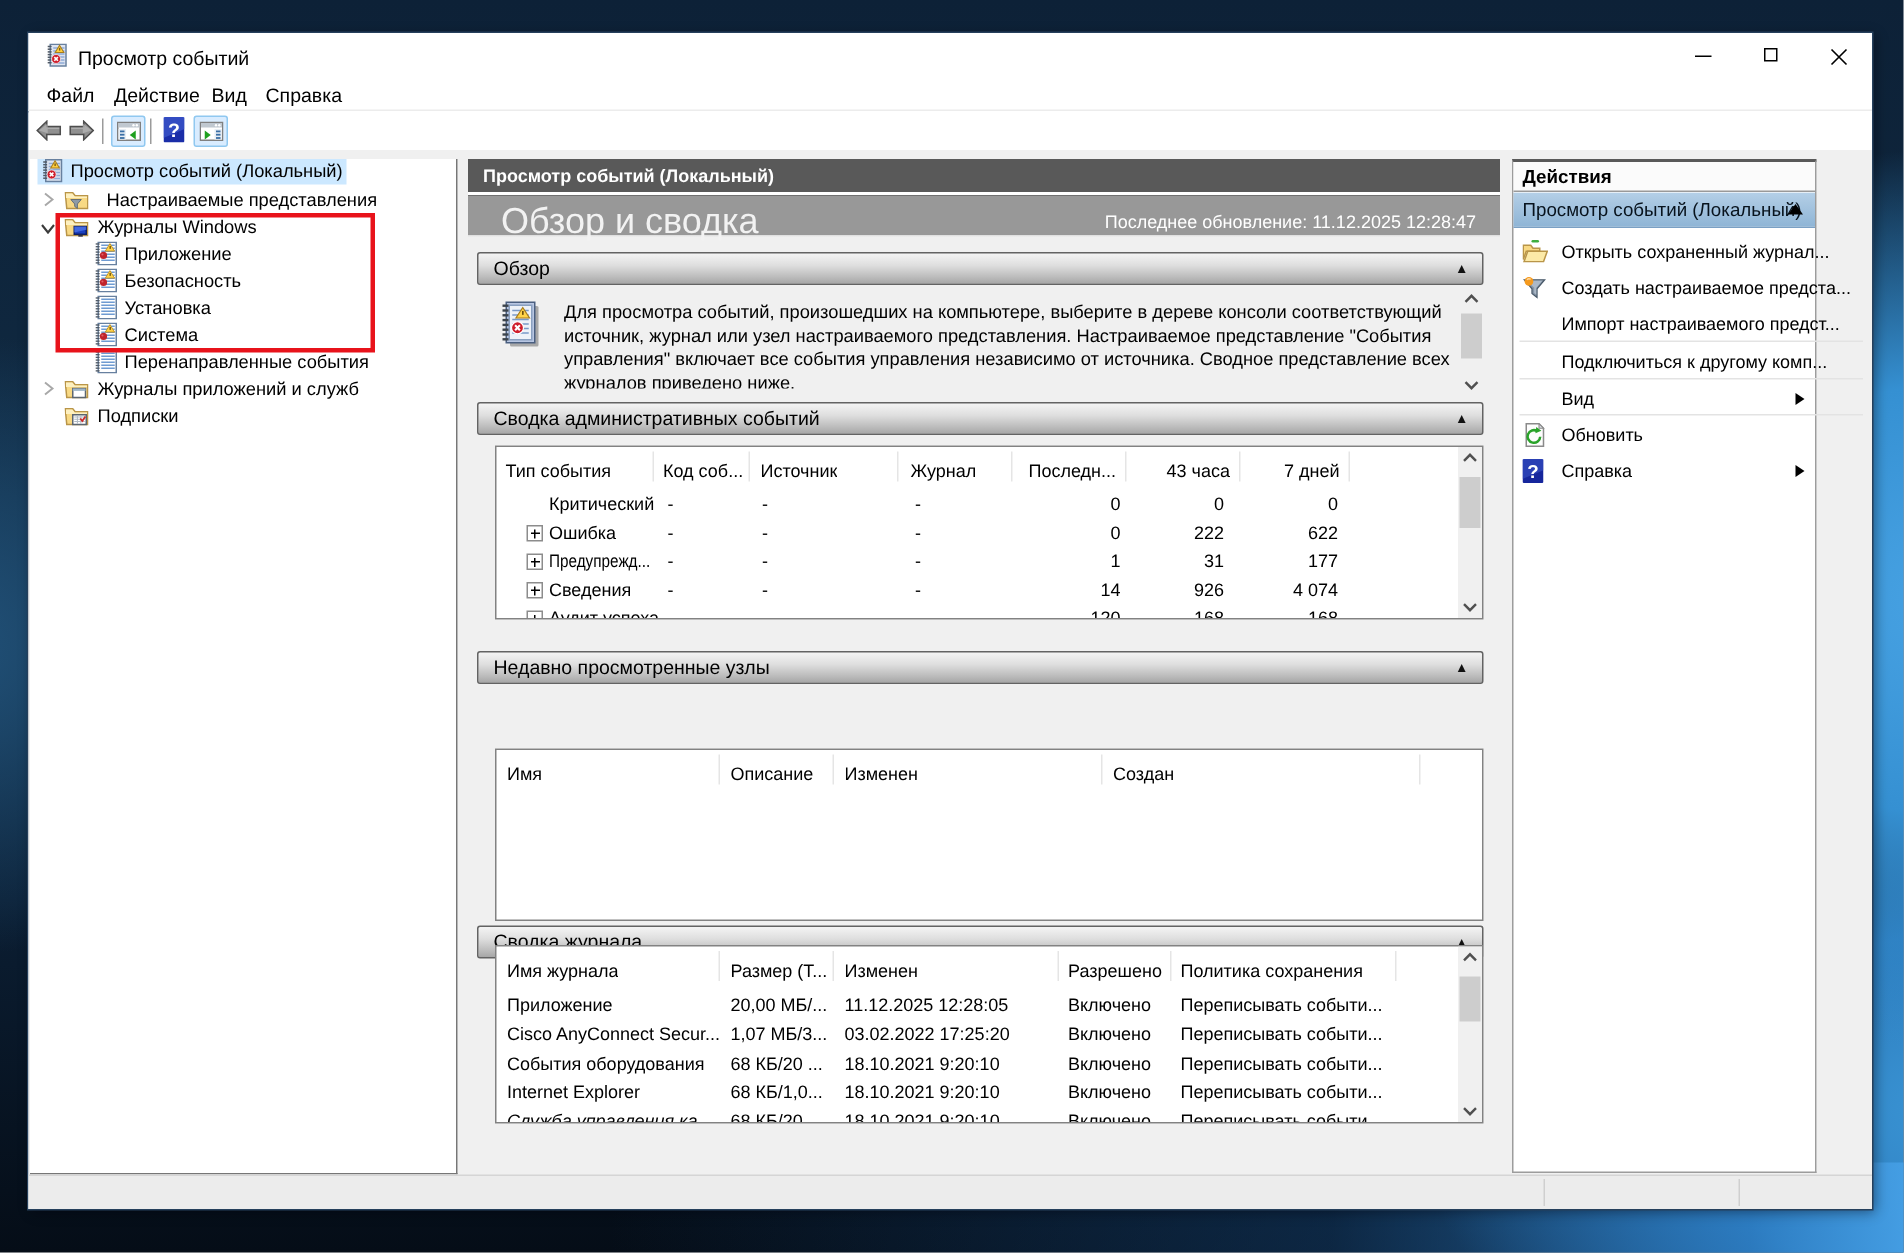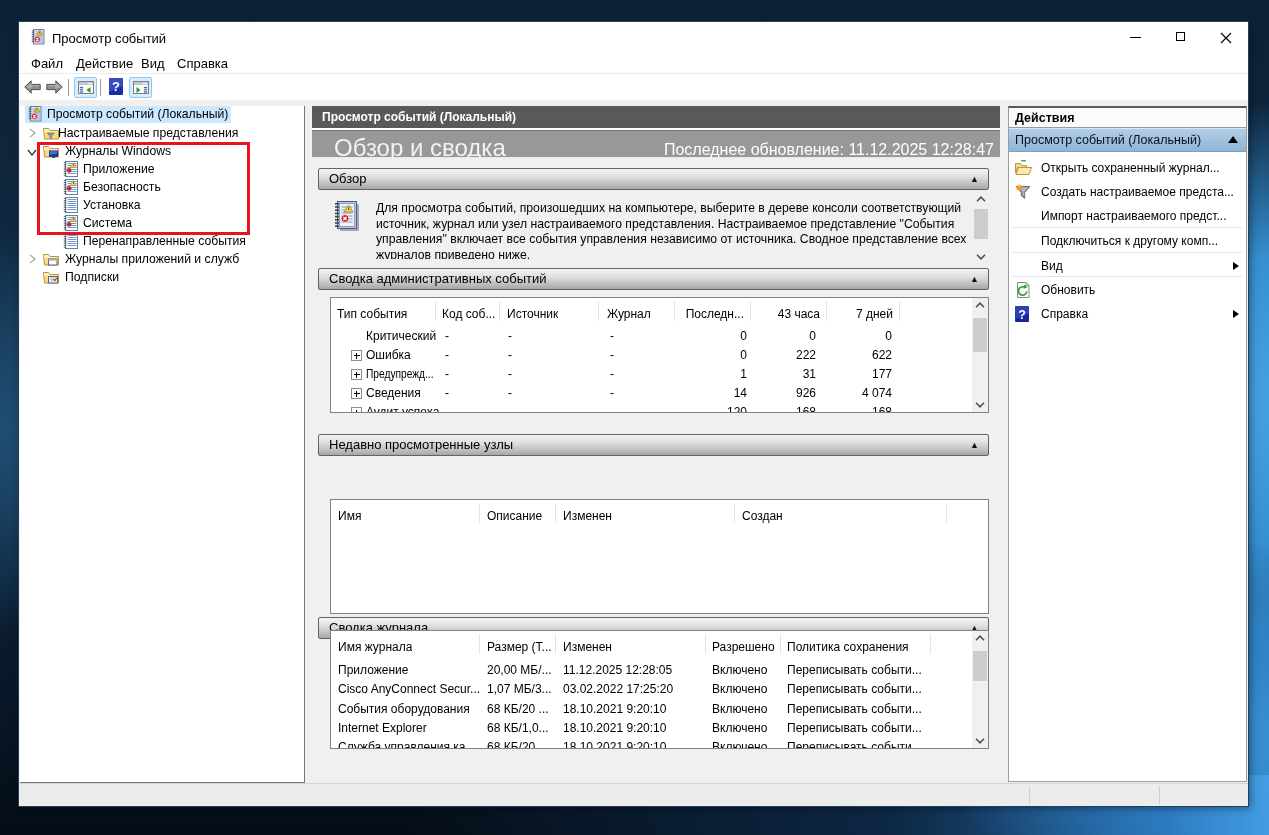--- a/index.html
+++ b/index.html
@@ -52,21 +52,21 @@
   .tr { position:absolute; height:19px; line-height:19px; white-space:nowrap; }
   .num { position:absolute; text-align:right; }
   .plusbox { position:absolute; left:20px; top:4px; width:11px; height:11px; border:1px solid #8c8c8c; background:#fff; }
   .plusbox::before { content:""; position:absolute; left:1.5px; top:4px; width:6px; height:1px; background:#000; }
   .plusbox::after { content:""; position:absolute; left:4px; top:1.5px; width:1px; height:6px; background:#000; }
   
   .sb { position:absolute; width:16px; background:#f0f0f0; }
   .sb .thumb { position:absolute; left:1px; width:14px; background:#cdcdcd; }
   .sb svg { position:absolute; left:2px; }
   
-  #right { position:absolute; left:989px; top:6px; width:239px; height:676px; background:#fff; border:1px solid #9c9c9c; border-top:2px solid #595959; }
+  #right { position:absolute; left:989px; top:6px; width:203px; height:676px; background:#fff; border:1px solid #9c9c9c; border-top:2px solid #595959; }
   #r-head { position:absolute; left:0; top:0; width:100%; height:20px; background:#fbfbfb; font-weight:bold; font-size:12.5px; line-height:20px; padding-left:6px; border-bottom:1px solid #999;}
   #r-blue { position:absolute; left:0; top:20px; width:100%; height:24px; background:linear-gradient(#ffffff 0px, #b3cfe7 1px, #a9c7e1 30%, #8fb5d6 100%); font-size:12.5px; line-height:24px; padding-left:6px; color:#08131d; border-bottom:1px solid #7aa0c4; }
   .arow { position:absolute; left:0; width:100%; height:24px; font-size:12px; line-height:24px; }
   .arow .ic { position:absolute; left:6px; top:4px; }
   .arow .tx { position:absolute; left:32px; top:0; white-space:nowrap; }
   .asep { position:absolute; left:4px; width:229px; height:1px; background:#e3e3e3; }
   .tri-r { position:absolute; right:7px; top:8px; width:0; height:0; border-left:6px solid #000; border-top:4.5px solid transparent; border-bottom:4.5px solid transparent; }
   
   #status { position:absolute; left:0; top:683px; width:1229px; height:23px; background:#ececec; border-top:1px solid #d5d5d5; }
   .ssep { position:absolute; top:2px; width:1px; height:18px; background:#cfcfcf; }
@@ -177,21 +177,21 @@
       </div>
       <div class="trow" style="top:18px;">
         <svg class="abs" style="left:8px;top:4px;" width="9" height="10" viewBox="0 0 9 10">
             <path d="M2 1 L7 5 L2 9" fill="none" stroke="#a8a8a8" stroke-width="1.3"></path>
           </svg>
         <svg class="abs" style="left:23px;top:1px;" width="16" height="16" viewBox="0 0 16 16">
             <path d="M0.5 3.5 h5 l1.6 2 h8.4 v8.5 h-14 Z" fill="#f8d984" stroke="#b99548"></path>
             <path d="M1 4 h4.2 l1.6 2 h8.2 v1 h-14 Z" fill="#fdf0c0"></path>
             <path d="M4.2 8 h7 l-2.6 3 v3 l-1.8 -1.4 v-1.6 Z" fill="#8e9aa6" stroke="#5c6670" stroke-width="0.6"></path>
           </svg>
-        <span class="abs" style="left:38px;">Настраиваемые представления</span>
+        <span class="abs" style="left:51px;">Настраиваемые представления</span>
       </div>
       <div class="trow" style="top:36px;">
         <svg class="abs" style="left:7px;top:6px;" width="10" height="9" viewBox="0 0 10 9">
             <path d="M1 2 L5 7 L9 2" fill="none" stroke="#3c3c3c" stroke-width="1.4"></path>
           </svg>
         <svg class="abs" style="left:23px;top:1px;" width="16" height="16" viewBox="0 0 16 16">
             <path d="M0.5 3.5 h5 l1.6 2 h8.4 v8.5 h-14 Z" fill="#f8d984" stroke="#b99548"></path>
             <path d="M1 4 h4.2 l1.6 2 h8.2 v1 h-14 Z" fill="#fdf0c0"></path>
             <rect x="6.5" y="8" width="8" height="5.2" fill="#1a3fbf" stroke="#0c1e66"></rect>
             <path d="M6.5 8 h8 v2.2 l-8 1.8 Z" fill="#4d74e8" opacity="0.8"></path>
@@ -327,21 +327,21 @@
             <path d="M10.5 10 l1.4 1.7 2-3" stroke="#d02828" stroke-width="1.1" fill="none"></path>
           </svg>
         <span class="abs" style="left:45px;">Подписки</span>
       </div>
       <div id="redbox"></div>
     </div>
     <div id="center">
       <div id="c-dark">Просмотр событий (Локальный)</div>
       <div id="c-grad">
         <span class="abs" style="left:22px;top:6px;font-size:24px;">Обзор и сводка</span>
-        <span class="abs" style="right:6px;top:13px;font-size:16px;color:#fff;">Последнее обновление: 11.12.2025 12:28:47</span>
+        <span class="abs" style="right:16px;top:13px;font-size:12px;color:#fff;">Последнее обновление: 11.12.2025 12:28:47</span>
       </div>
       <div class="shead" style="top:62px;">Обзор<span class="col">▲</span></div>
       <div class="abs" style="left:6px;top:85px;width:652px;height:68px;overflow:hidden;">
         <svg class="abs" style="left:14px;top:9px;" width="30" height="34" viewBox="0 0 30 34">
             <rect x="8" y="4" width="19" height="27" fill="#222" opacity="0.35" rx="1"></rect>
             <rect x="5.5" y="1.5" width="19" height="27" fill="#b8c6e2" stroke="#4a5f80"></rect>
             <rect x="7.5" y="3.5" width="15" height="23" fill="#eef2f8" stroke="#8aa0c0"></rect>
             <g stroke="#7a9ac8" stroke-width="1">
               <path d="M9.5 7 h11 M9.5 10 h11 M9.5 13 h11 M9.5 16 h11 M9.5 19 h11 M9.5 22 h11"></path>
             </g>
@@ -488,21 +488,21 @@
             <span class="abs" style="left:456px;">Переписывать событи...</span>
           </div>
         <div class="tr" style="top:88px;">
             <span class="abs" style="left:7px;">Internet Explorer</span>
             <span class="abs" style="left:156px;">68 КБ/1,0...</span>
             <span class="abs" style="left:232px;">18.10.2021 9:20:10</span>
             <span class="abs" style="left:381px;">Включено</span>
             <span class="abs" style="left:456px;">Переписывать событи...</span>
           </div>
         <div class="tr" style="top:107px;">
-            <span class="abs" style="left:7px;">Служба управления ка...</span>
+            <span class="abs" style="left:7px;font-style:italic;">Служба управления ка...</span>
             <span class="abs" style="left:156px;">68 КБ/20...</span>
             <span class="abs" style="left:232px;">18.10.2021 9:20:10</span>
             <span class="abs" style="left:381px;">Включено</span>
             <span class="abs" style="left:456px;">Переписывать событи...</span>
           </div>
         <div class="sb" style="left:641px;top:0;height:117px;">
           <svg style="top:3px;" width="12" height="8" viewBox="0 0 12 8">
               <path d="M2 6.2 L6 2.2 L10 6.2" stroke="#505050" stroke-width="1.6" fill="none"></path>
             </svg>
           <div class="thumb" style="top:20px;height:30px;"></div>

